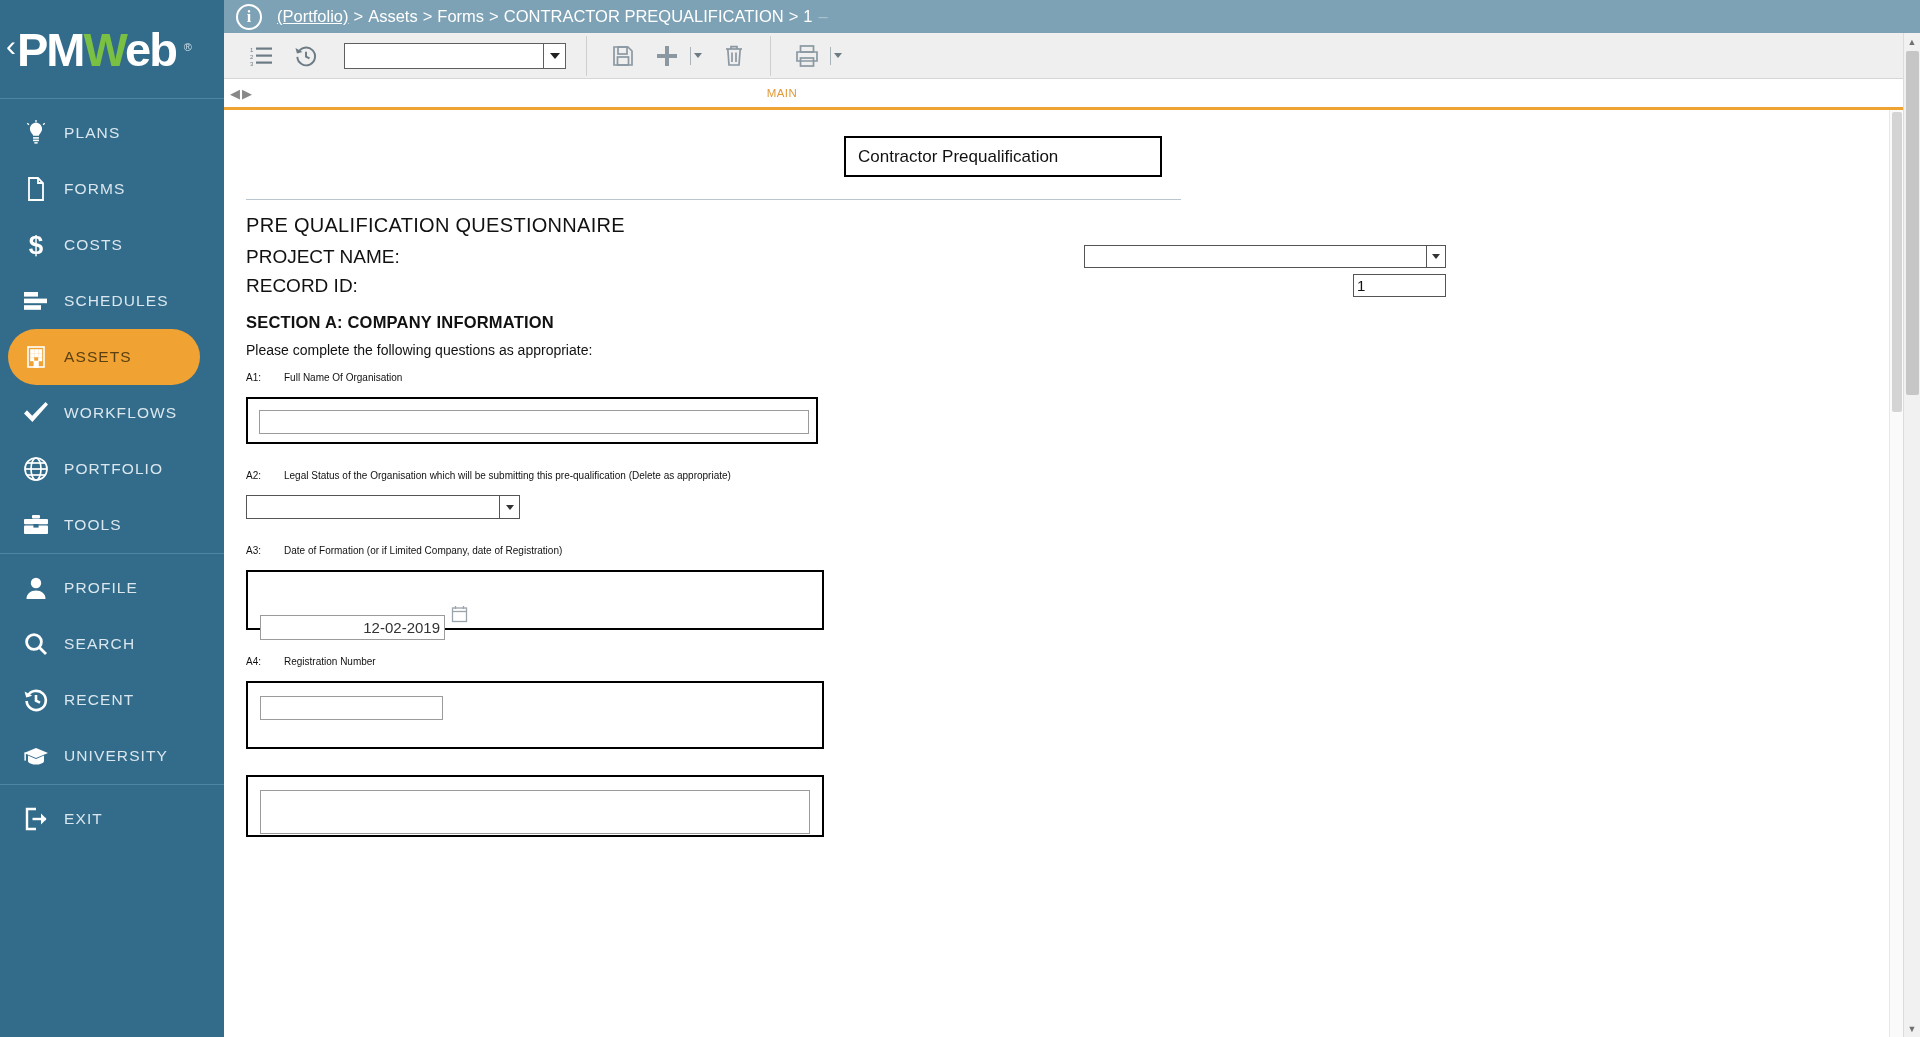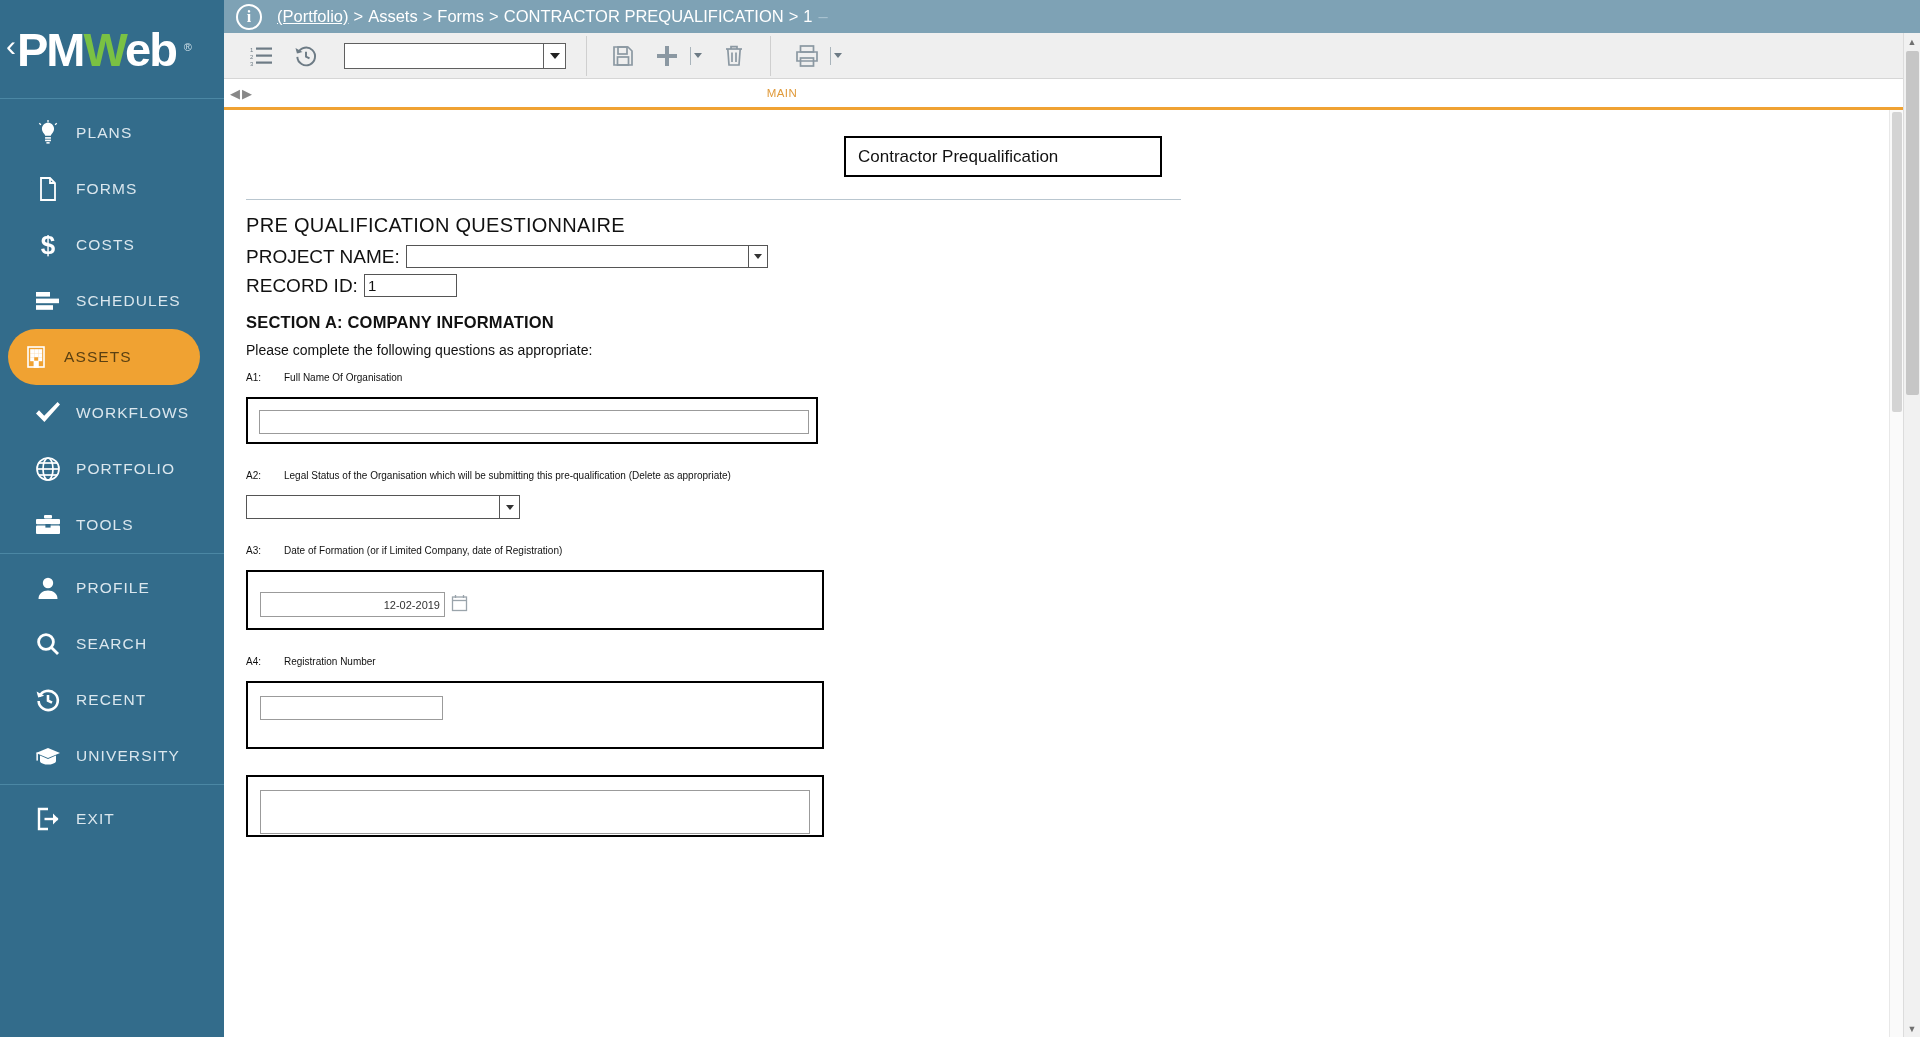--- a/index.html
+++ b/index.html
@@ -43,21 +43,21 @@
   .logo-text .green { color: #7ac143; }
   .logo-reg {
     position: absolute; top: 16px; right: -14px;
     font-size: 11px; color: #cfe0e9; font-weight: normal;
   }
   .side-sep { height: 1px; background: #4b87a4; margin: 0 0 0 0; }
   .nav-group { padding-top: 6px; }
   .nav-item {
     display: flex; align-items: center;
     height: 56px;
-    padding-left: 20px;
+    padding-left: 8px;
     cursor: pointer;
     position: relative;
   }
   .nav-item .ico {
     width: 56px; flex: 0 0 56px;
     display: flex; align-items: center; justify-content: center;
     color: #ffffff;
   }
   .nav-item .lbl {
     color: #dbe7ee;
@@ -184,21 +184,21 @@
     background: #b9c6cf;
   }
   .body-block { position: absolute; left: 22px; top: 104px; width: 1200px; }
   h1.pqq {
     margin: 0 0 8px 0;
     font-size: 20px;
     font-weight: normal;
     color: #111;
     letter-spacing: 0.3px;
   }
-  .field-row { display: flex; align-items: center; margin-bottom: 6px; }
+  .field-row { display: flex; align-items: center; margin-bottom: 6px; justify-content: space-between; }
   .field-row .lbl { font-size: 19px; color: #111; margin-right: 6px; }
   .project-select {
     width: 362px; height: 23px;
     border: 1px solid #555; background: #fff;
     display: flex; align-items: stretch;
   }
   .project-select .val { flex: 1 1 auto; padding: 1px 4px; font-size: 13px; }
   .project-select .arw {
     width: 19px; flex: 0 0 19px; border-left: 1px solid #555;
     display: flex; align-items: center; justify-content: center; background: #fff;
@@ -248,23 +248,24 @@
     width: 20px; flex: 0 0 20px; border-left: 1px solid #555;
     display: flex; align-items: center; justify-content: center;
   }
   .date-wrap {
     position: absolute; left: 12px; top: 20px;
     display: flex; align-items: center;
   }
   .date-input {
     width: 185px; height: 25px;
     border: 1px solid #9b9b9b; background: #fff;
-    font-size: 11px; color: #333;
+    font-size: 15px; color: #333;
     display: flex; align-items: center; justify-content: flex-end;
     padding-right: 4px;
+    margin-top: 23px;
   }
   .cal-icon { margin-left: 6px; color: #9aa4ab; }
 
   
   #vscroll-outer {
     position: absolute; right: 0; top: 33px;
     width: 17px; height: calc(1037px - 33px);
     background: #f1f1f1; border-left: 1px solid #dcdcdc;
   }
   #vscroll-outer .arrow-up, #vscroll-outer .arrow-dn {

